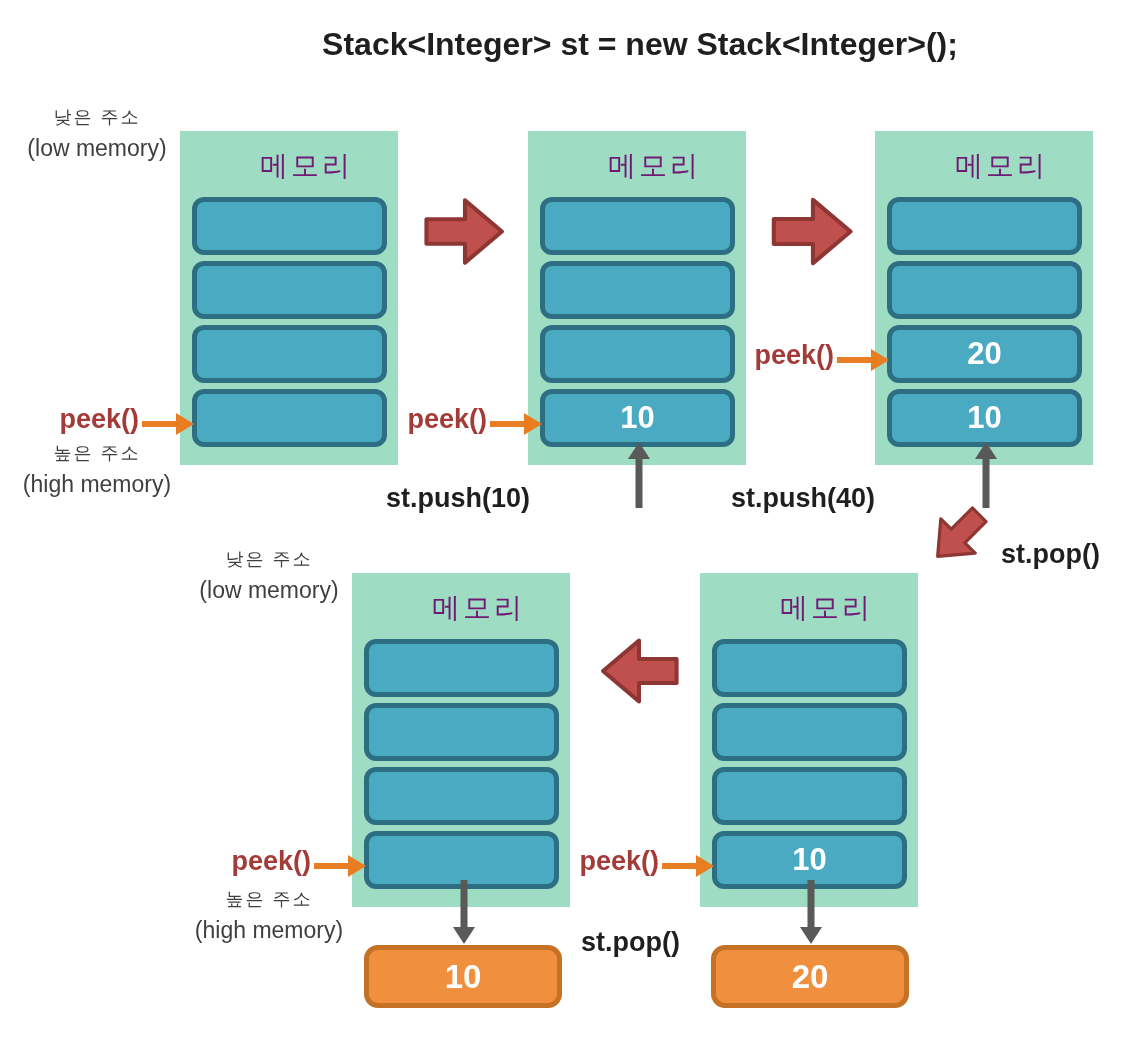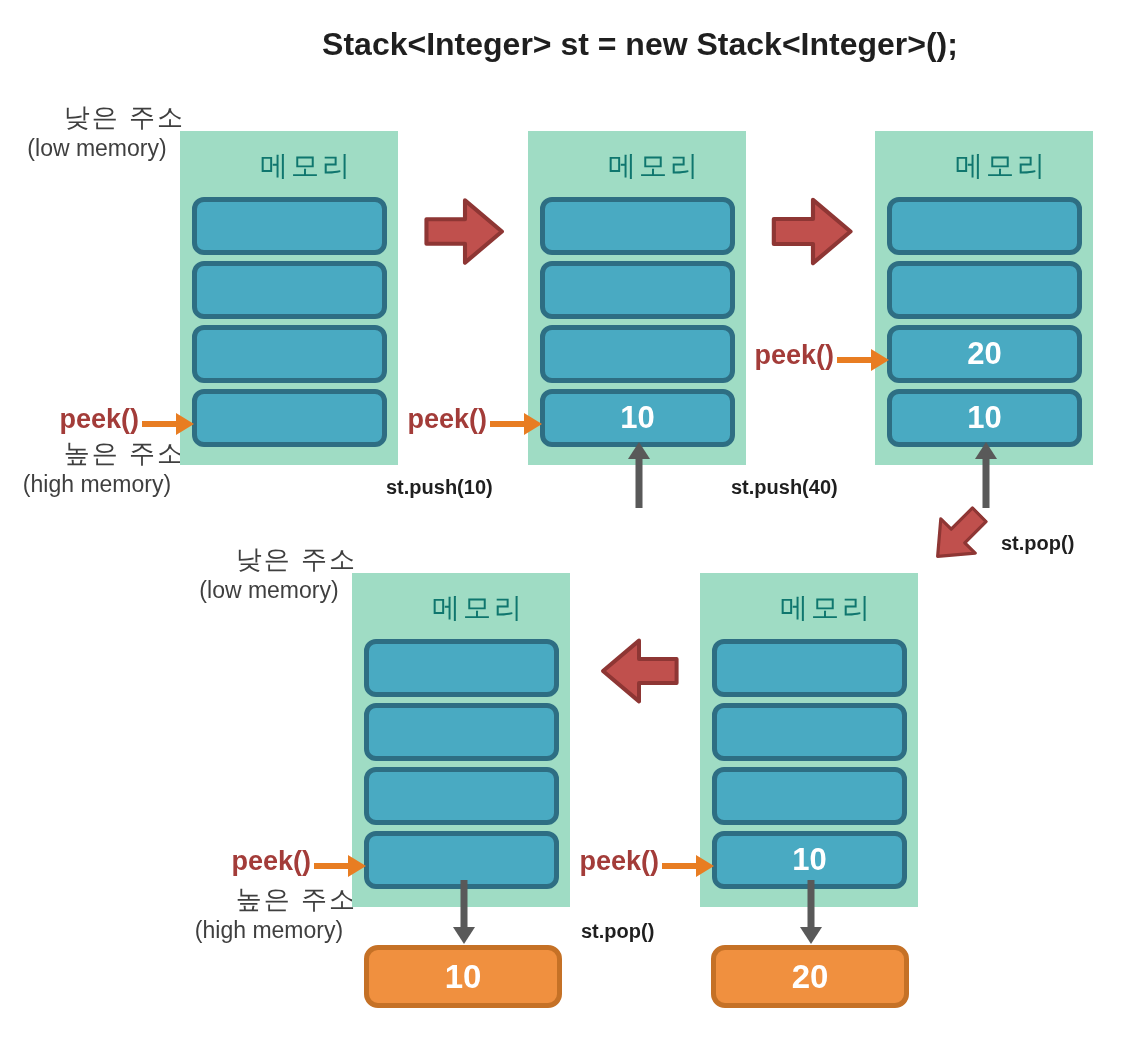--- a/index.html
+++ b/index.html
@@ -10,38 +10,38 @@
   .abs{position:absolute;}
   
   .title{
     left:230px;top:26px;width:820px;text-align:center;
     font-size:32px;font-weight:bold;color:#1f1f1f;letter-spacing:0px;white-space:nowrap;
   }
   
   .memblock{width:218px;height:334px;background:#9fdcc4;}
   .memblock .hdr{
     position:absolute;top:16px;left:0;right:0;text-align:center;
-    font-size:28px;color:#0f766e;letter-spacing:3px;font-weight:500;margin-left:35px;
+    font-size:28px;color:#701a75;letter-spacing:3px;font-weight:500;margin-left:35px;
   }
   .slot{
     position:absolute;left:12px;width:195px;height:58px;box-sizing:border-box;
     background:#49aac2;border:5px solid #2e6e83;border-radius:12px;
     display:flex;align-items:center;justify-content:center;
     color:#ffffff;font-weight:bold;font-size:31px;
   }
   .s1{top:66px}.s2{top:130px}.s3{top:194px}.s4{top:258px}
   
   .peek{display:flex;align-items:flex-end;gap:3px;height:32px;}
   .peek .ptxt{font-size:27px;font-weight:bold;color:#a33c39;line-height:32px;}
   
   .addr{width:176px;text-align:center;color:#3f3f3f;}
-  .addr .ko{font-size:26px;line-height:34px;letter-spacing:2px;text-align:right;}
+  .addr .ko{font-size:18px;line-height:34px;letter-spacing:2px;}
   .addr .en{font-size:23px;line-height:28px;}
   
-  .oplabel{font-size:20px;font-weight:bold;color:#1f1f1f;white-space:nowrap;}
+  .oplabel{font-size:27px;font-weight:bold;color:#1f1f1f;white-space:nowrap;margin-top:7px;}
   
   .result{
     width:198px;height:63px;box-sizing:border-box;
     background:#f0903f;border:5px solid #c57126;border-radius:14px;
     display:flex;align-items:center;justify-content:center;
     color:#ffffff;font-weight:bold;font-size:33px;
   }
   svg{display:block;}
 </style>
 </head>

